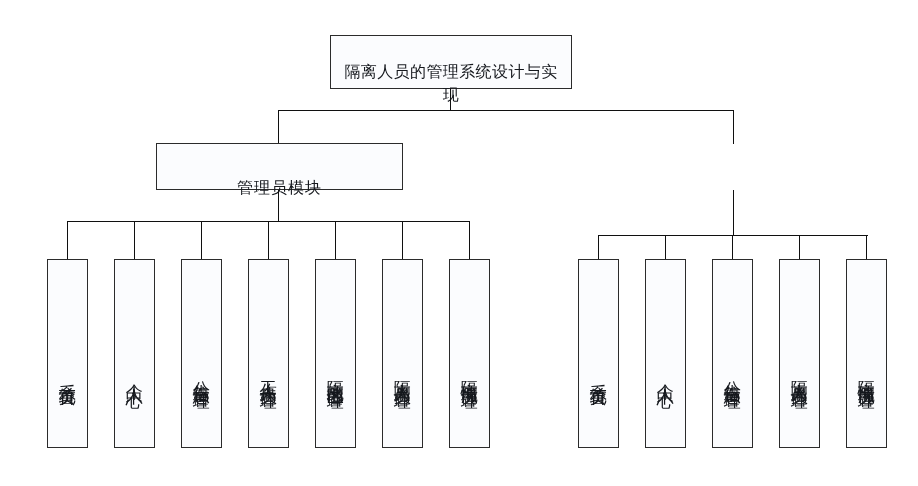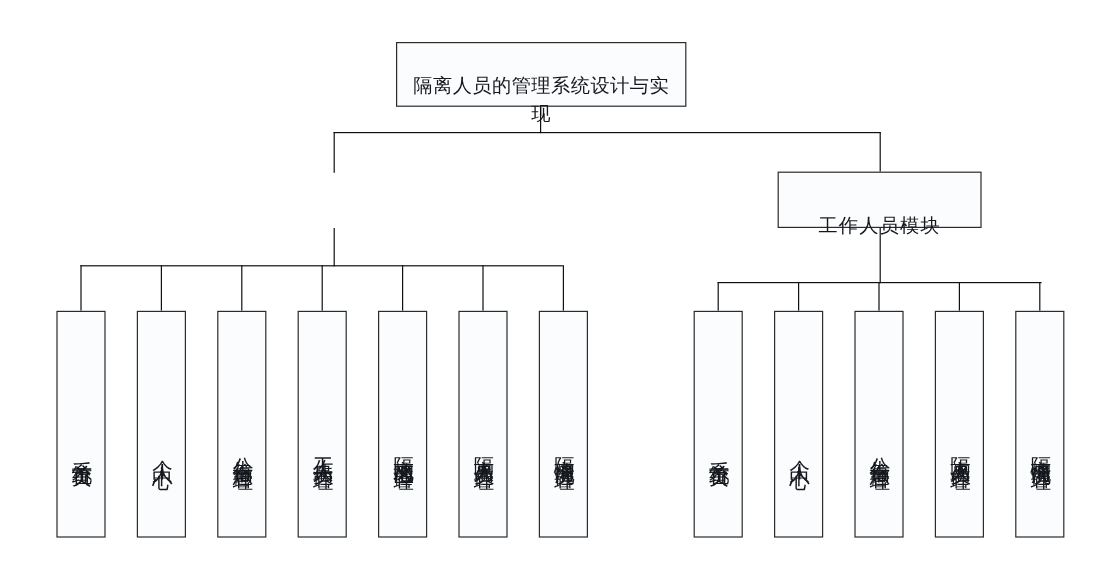--- a/index.html
+++ b/index.html
@@ -110,22 +110,22 @@
   </div>
 
   <div class="edge-v" style="left:450px; top:89px; height:22px;"></div>
 
   <div class="edge-h" style="left:278px; top:110px; width:456px;"></div>
 
   <div class="edge-v" style="left:278px; top:110px; height:34px;"></div>
 
   <div class="edge-v" style="left:733px; top:110px; height:34px;"></div>
 
-  <div class="node module right">
-    <span class="node-label">工作人员模块</span>
+  <div class="node module left">
+    <span class="node-label">管理员模块</span>
   </div>
 
   <div class="edge-v" style="left:278px; top:190px; height:32px;"></div>
   <div class="edge-h" style="left:67px; top:221px; width:402px;"></div>
   <div class="edge-v" style="left:67px;  top:221px; height:38px;"></div>
   <div class="edge-v" style="left:134px; top:221px; height:38px;"></div>
   <div class="edge-v" style="left:201px; top:221px; height:38px;"></div>
   <div class="edge-v" style="left:268px; top:221px; height:38px;"></div>
   <div class="edge-v" style="left:335px; top:221px; height:38px;"></div>
   <div class="edge-v" style="left:402px; top:221px; height:38px;"></div>

